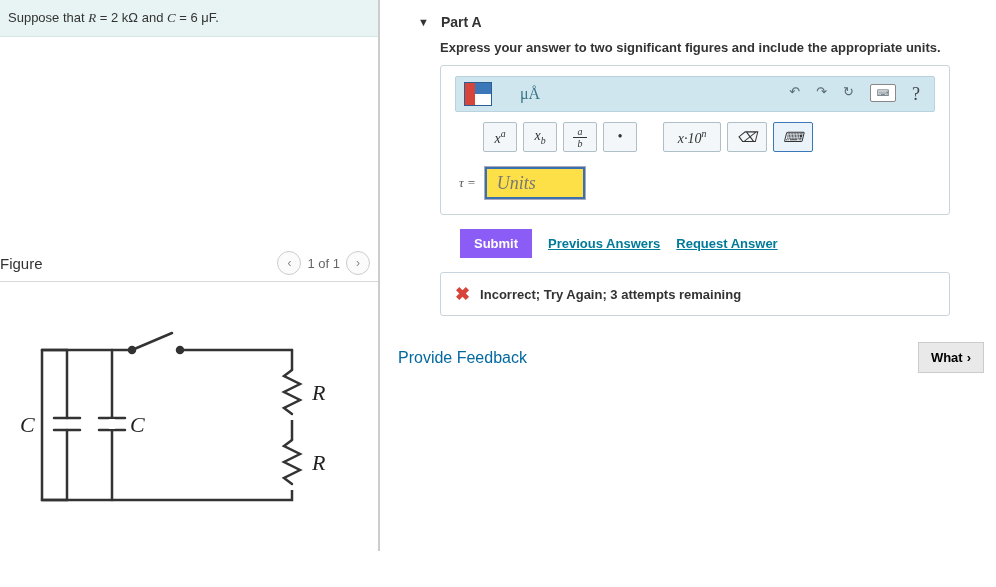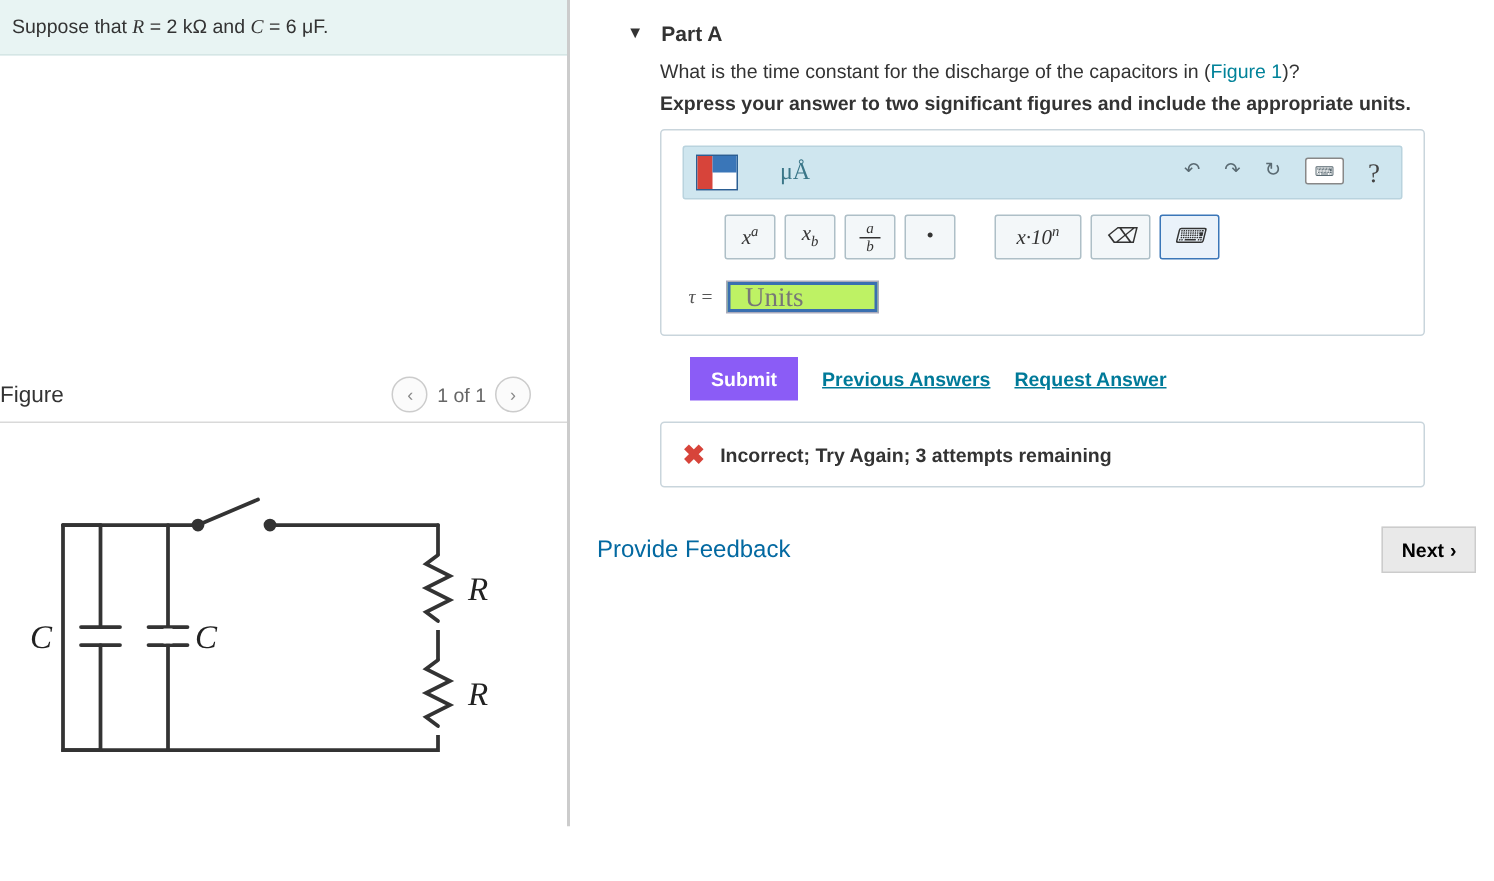--- a/index.html
+++ b/index.html
@@ -5,21 +5,21 @@
   * { box-sizing: border-box; margin: 0; padding: 0; }
   body { font-family: Arial, Helvetica, sans-serif; font-size: 13px; color: #333; background: #fff; width: 996px; }
   .cols { display: flex; }
   .left { width: 380px; border-right: 2px solid #ccc; }
   .right { flex: 1; padding: 8px 12px 8px 18px; }
 
   .suppose { background: #e8f4f3; padding: 10px 8px; border-bottom: 1px solid #d5e6e5; font-size: 13px; }
   .suppose .math { font-family: "Times New Roman", serif; font-style: italic; }
 
   .figbox { margin-top: 210px; }
-  .fighdr { display: flex; align-items: center; justify-content: space-between; padding: 4px 24px 6px 0; border-bottom: 1px solid #d9d9d9; }
+  .fighdr { display: flex; align-items: center; justify-content: space-between; padding: 4px 8px 6px 0; border-bottom: 1px solid #d9d9d9; }
   .fighdr h3 { font-size: 15px; font-weight: normal; }
   .pagenav { display: flex; align-items: center; gap: 6px; color: #666; }
   .circbtn { width:24px; height:24px; border:1px solid #ccc; border-radius:50%; background:#fbfbfb; display:flex; align-items:center; justify-content:center; color:#888; cursor:pointer; font-size:12px;}
   .figcanvas { padding: 18px 12px; }
 
   .parthdr { display:flex; align-items:center; gap:12px; padding:6px 0 10px 20px; }
   .parthdr .tri { font-size:11px; }
   .parthdr .ttl { font-weight:bold; font-size:14px; }
 
   .question { padding: 0 0 0 42px; }
@@ -43,21 +43,21 @@
   .icon1 .b .c { background:#3a76b8;}
   .muA { font-family:"Times New Roman",serif; color:#3a7688; font-size:16px;}
   .tbkbd { background:#fff; border:1px solid #888; border-radius:2px; width:26px; height:18px; display:flex; align-items:center; justify-content:center; font-size:9px;}
   .qmark { font-family:"Times New Roman",serif; font-size:18px; color:#444;}
   .kbd2 { border:1px solid #3a76b8; background:#eaf2fa; }
 
   .answerrow { display:flex; align-items:center; gap:8px; padding-left:4px;}
   .tau { font-family:"Times New Roman",serif; font-style:italic; font-size:13px; color:#555;}
   .inpgrp { display:flex; border:1px solid #aab; }
   .inpgrp .val { width:120px; height:32px; border:2px solid #3a6fb0; border-right:none; font-family:"Times New Roman",serif; font-style:italic; font-size:18px; color:#777; display:flex; align-items:center; padding-left:10px; background:#fff;}
-  .inpgrp .uni { width:100px; height:20px; border:2px solid #3a6fb0; font-family:"Times New Roman",serif; font-size:18px; color:#777; display:flex; align-items:center; padding-left:10px; background:#bef264;}
+  .inpgrp .uni { width:100px; height:32px; border:2px solid #3a6fb0; font-family:"Times New Roman",serif; font-style:italic; font-size:18px; color:#777; display:flex; align-items:center; padding-left:10px; background:#fde047;}
 
   .submitrow { display:flex; align-items:center; gap:16px; margin:14px 0 0 20px;}
   .submitbtn { background:#8b5cf6; color:#fff; border:none; padding:7px 14px; font-weight:bold; font-size:13px; cursor:pointer;}
   .linka { color:#007a99; text-decoration:underline; font-weight:bold; font-size:13px; cursor:pointer;}
 
   .feedback { margin:14px 0 0 0; border:1px solid #c9d5dc; border-radius:3px; padding:10px 14px; width:510px; display:flex; align-items:center; gap:10px;}
   .xicon { color:#d7443a; font-weight:bold; font-size:18px;}
   .fbtxt { font-weight:bold; }
 
   .bottomrow { display:flex; justify-content:space-between; align-items:center; margin-top:26px;}
@@ -128,23 +128,20 @@
     </div>
   </div>
 
   <div class="right">
     <div class="parthdr">
       <span class="tri">▼</span>
       <span class="ttl">Part A</span>
     </div>
 
     <div class="question">
-      <div class="qline">
-        <span>What is the time constant for the discharge of the capacitors in (</span><span class="figlink">Figure 1</span><span>)?</span>
-      </div>
       <div class="instruct">Express your answer to two significant figures and include the appropriate units.</div>
 
       <div class="panel">
         <div class="tbar1">
           <div class="icon1">
               <div class="a"></div>
               <div class="b">
                 <div class="c"></div>
                 <div></div>
               </div>
@@ -194,18 +191,18 @@
 
       <div class="feedback">
         <span class="xicon">✖</span>
         <span class="fbtxt">Incorrect; Try Again; 3 attempts remaining</span>
       </div>
     </div>
 
     <div class="bottomrow">
       <span class="provide">Provide Feedback</span>
       <button class="nextbtn">
-          <span>Next</span>
+          <span>What</span>
           <span>›</span>
         </button>
     </div>
   </div>
 </div>
 
 </body></html>

